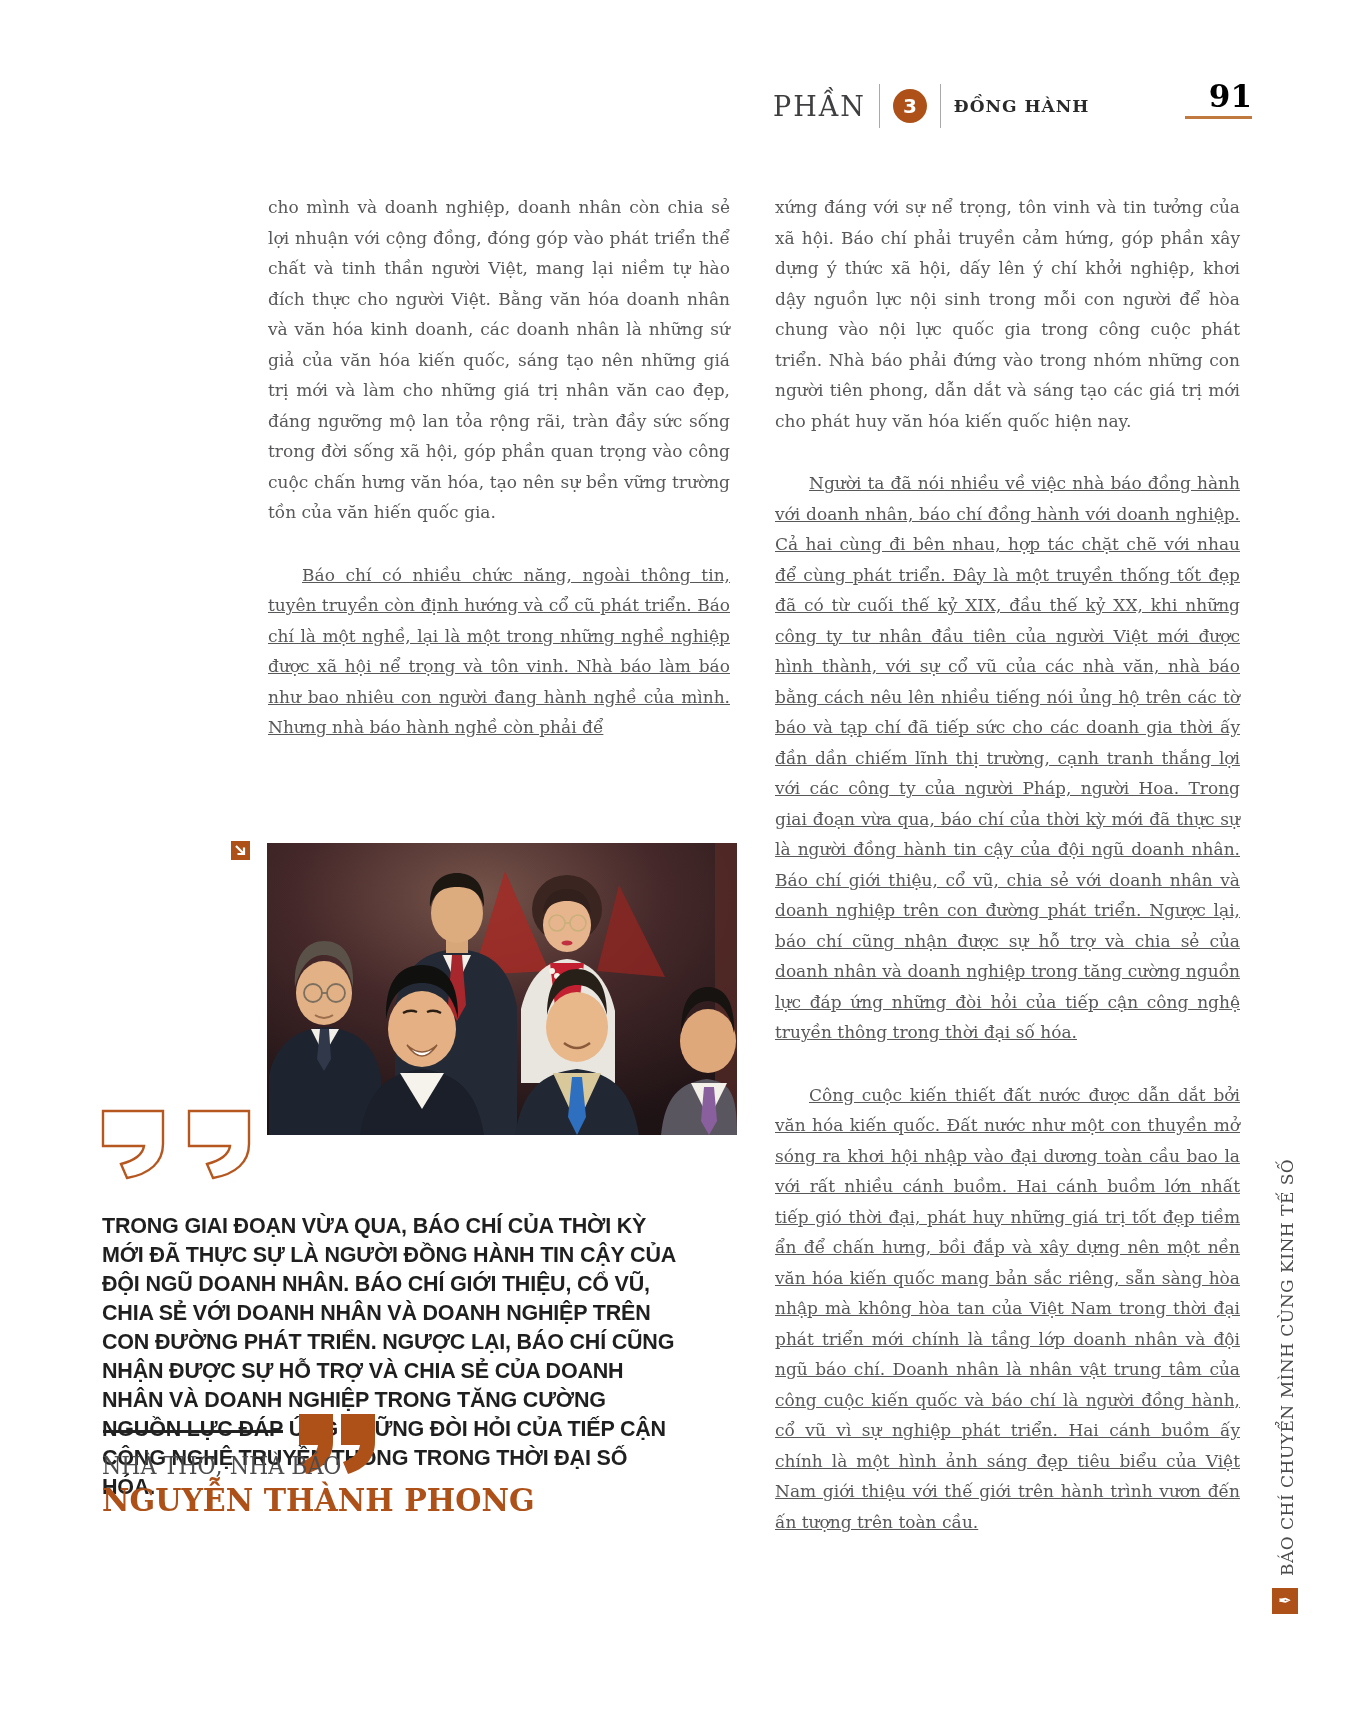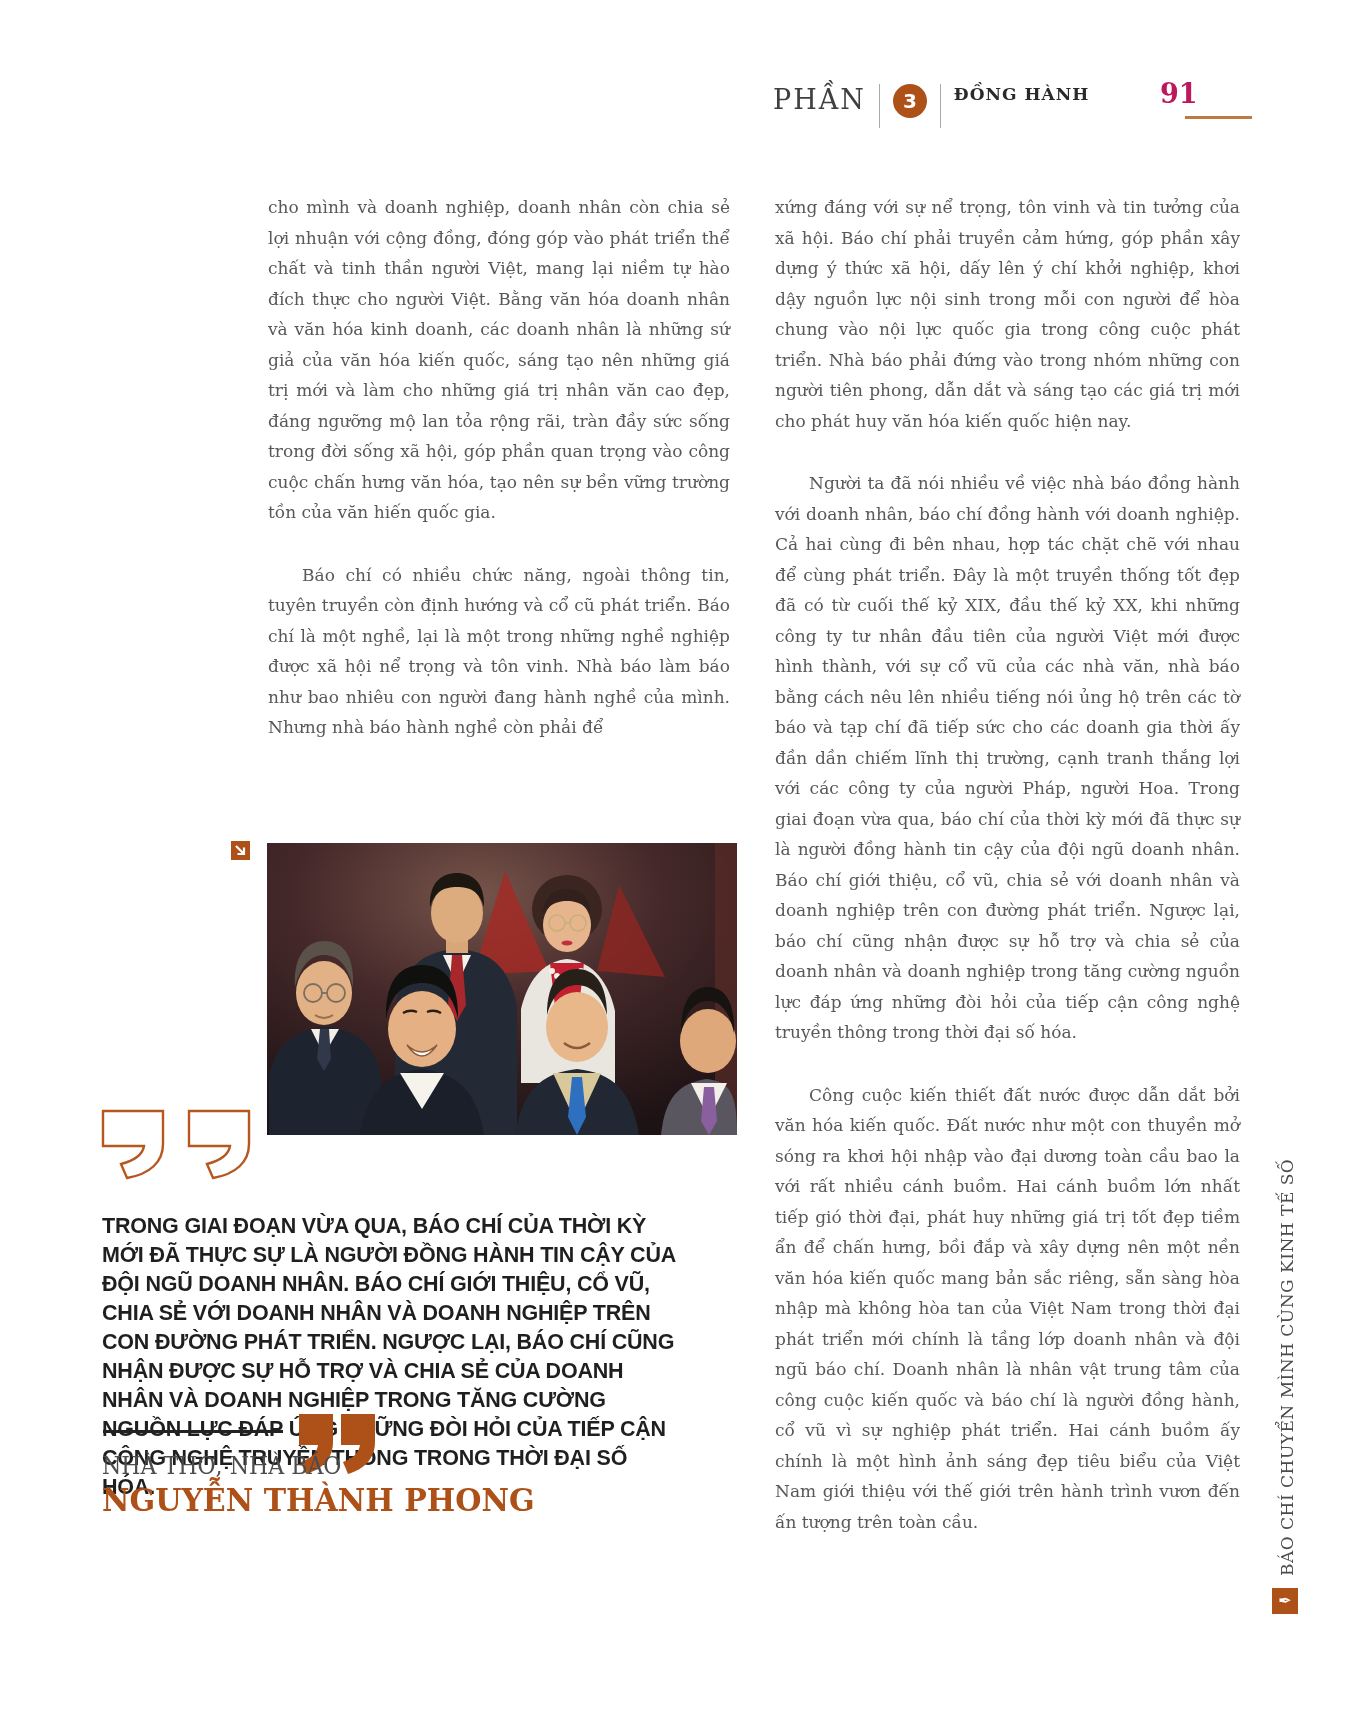--- a/index.html
+++ b/index.html
@@ -3,39 +3,39 @@
 <meta charset="utf-8">
 <style>
   html,body { margin:0; padding:0; background:#ffffff; }
   .page {
     position:relative; width:1358px; height:1713px; background:#ffffff;
     font-family:"DejaVu Serif", serif; overflow:hidden; margin:0 auto;
     color:#58585a;
   }
 
   
-  .hdr { position:absolute; left:773px; top:84px; display:flex; gap:13px; }
+  .hdr { position:absolute; left:773px; top:84px; display:flex; align-items:center; gap:13px; }
   .hdr-label { font-size:27px; letter-spacing:2px; color:#3f3f41; }
   .hdr-divider { width:1px; height:44px; background:#a9a9a9; }
   .hdr-badge {
     width:34px; height:34px; border-radius:50%; background:#ad5119;
     color:#fff; display:flex; align-items:center; justify-content:center;
     font-family:"DejaVu Sans", sans-serif; font-weight:bold; font-size:20px;
   }
   .hdr-title { font-size:17px; font-weight:bold; color:#2a2a2a; letter-spacing:1px; }
   .page-number {
-    position:absolute; left:1160px; top:78px; width:92px; 
-    font-size:27px; font-weight:bold; color:#be185d;
+    position:absolute; left:1160px; top:78px; width:92px; text-align:right;
+    font-size:31px; font-weight:bold; color:#000000;
   }
   .page-number-line { position:absolute; left:1185px; top:116px; width:67px; height:3px; background:#c0793f; }
 
   
   .col { position:absolute; top:192px; text-align:justify; font-size:17px; line-height:30.5px; color:#58585a; }
   .col p { margin:0 0 32px 0; }
-  .col p.indent { text-indent:34px; }
+  .col p.indent { text-indent:34px;text-decoration:underline; }
   .col-left  { left:268px; width:462px; }
   .col-right { left:775px; width:465px; }
 
   
   .arrow-box {
     position:absolute; left:231px; top:841px; width:19px; height:19px; background:#ad5119;
   }
   .photo-caption {
     position:absolute; left:124px; top:866px; width:126px; text-align:right;
     font-size:15px; line-height:18.5px; font-weight:bold; color:#262626;

